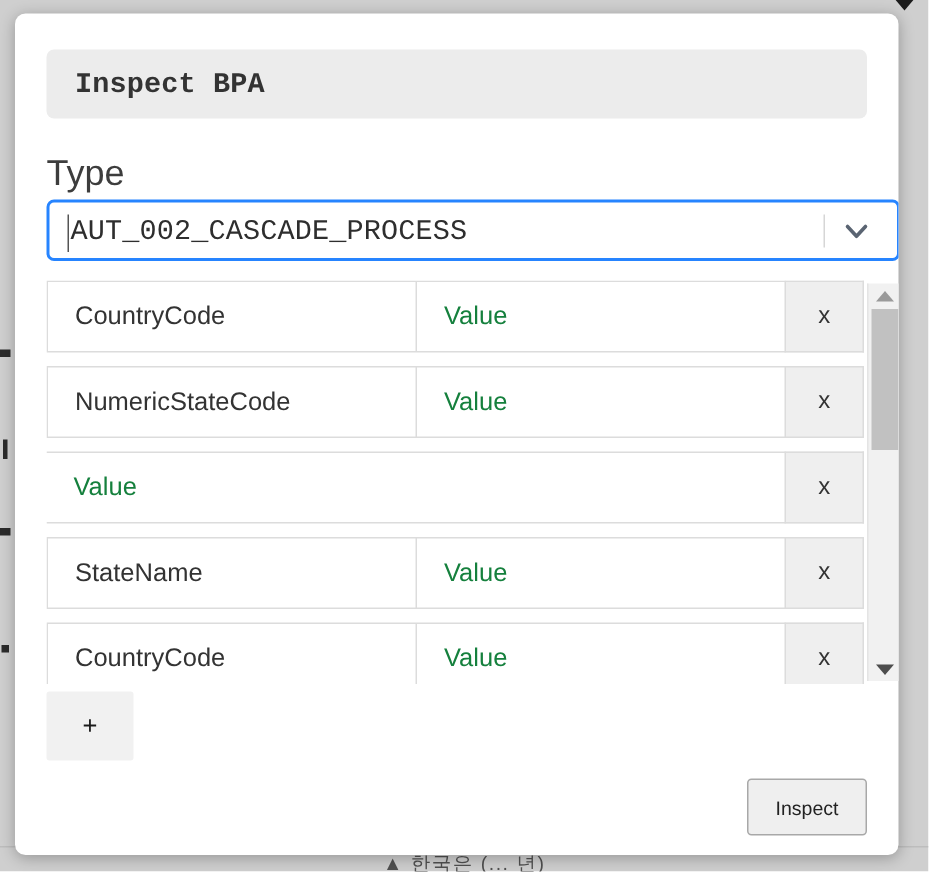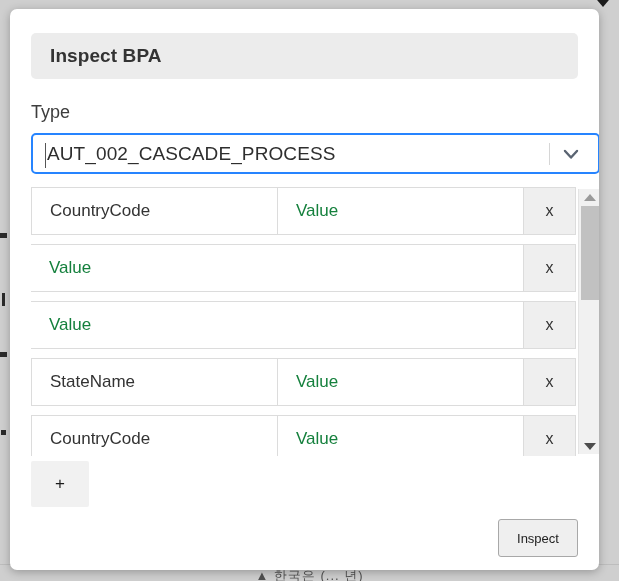--- a/index.html
+++ b/index.html
@@ -80,27 +80,28 @@
     border-radius: 5px;
     display: flex;
     align-items: center;
   }
   .dialog-title {
     font-size: 19px;
     font-weight: bold;
     color: #333333;
     padding-left: 19px;
     letter-spacing: .1px;
+    font-family: Liberation Mono, monospace;
   }
 
   .field-label {
     position: absolute;
     left: 21px;
     top: 93px;
-    font-size: 18px;
+    font-size: 24px;
     color: #3d3d3d;
   }
 
   
   .select-wrap {
     position: absolute;
     left: 21px;
     top: 124px;
     width: 569px;
     height: 41px;
@@ -118,20 +119,21 @@
     width: 1px;
     height: 25px;
     background: #555;
   }
   .select-value {
     font-size: 19px;
     color: #2e2e2e;
     padding-left: 14px;
     letter-spacing: .1px;
     white-space: nowrap;
+    font-family: Liberation Mono, monospace;
   }
   .select-sep {
     position: absolute;
     right: 48px;
     top: 8px;
     width: 1px;
     height: 22px;
     background: #d6d6d6;
   }
   .select-arrow {
@@ -331,20 +333,21 @@
   </div>
 
   <div class="rows-viewport">
     <div class="rows-inner" id="rows-inner">
         <div class="kv-row">
           <div class="kv-key">CountryCode</div>
           <div class="kv-val">Value</div>
           <div class="kv-del">x</div>
         </div>
         <div class="kv-row">
+          <div class="kv-key">NumericStateCode</div>
           <div class="kv-val">Value</div>
           <div class="kv-del">x</div>
         </div>
         <div class="kv-row">
           <div class="kv-val">Value</div>
           <div class="kv-del">x</div>
         </div>
         <div class="kv-row">
           <div class="kv-key">StateName</div>
           <div class="kv-val">Value</div>

